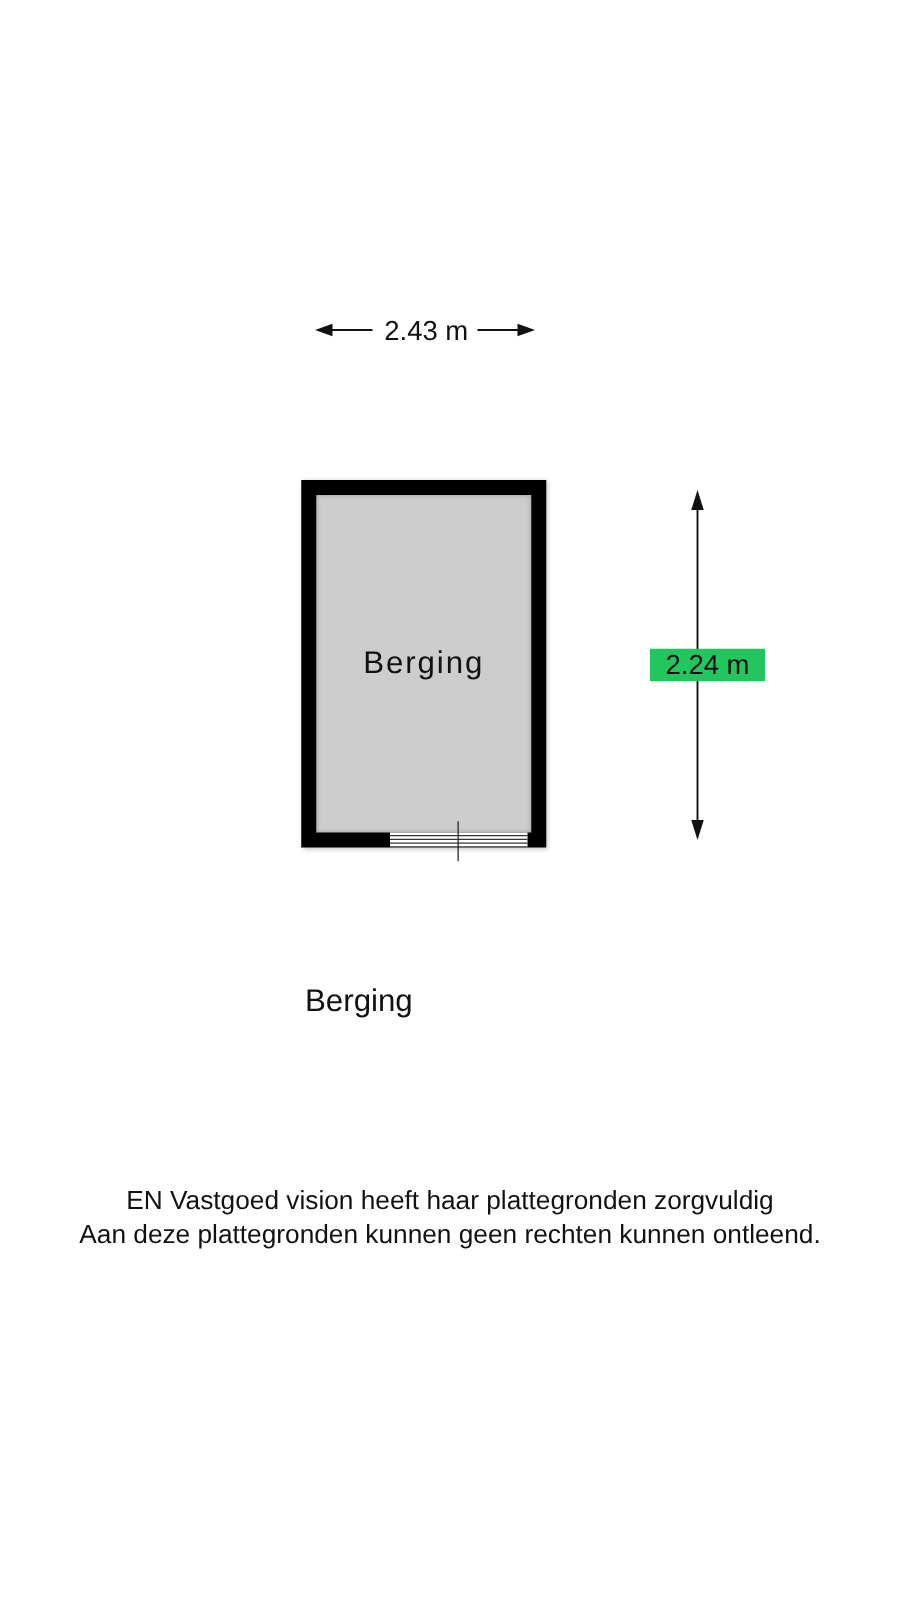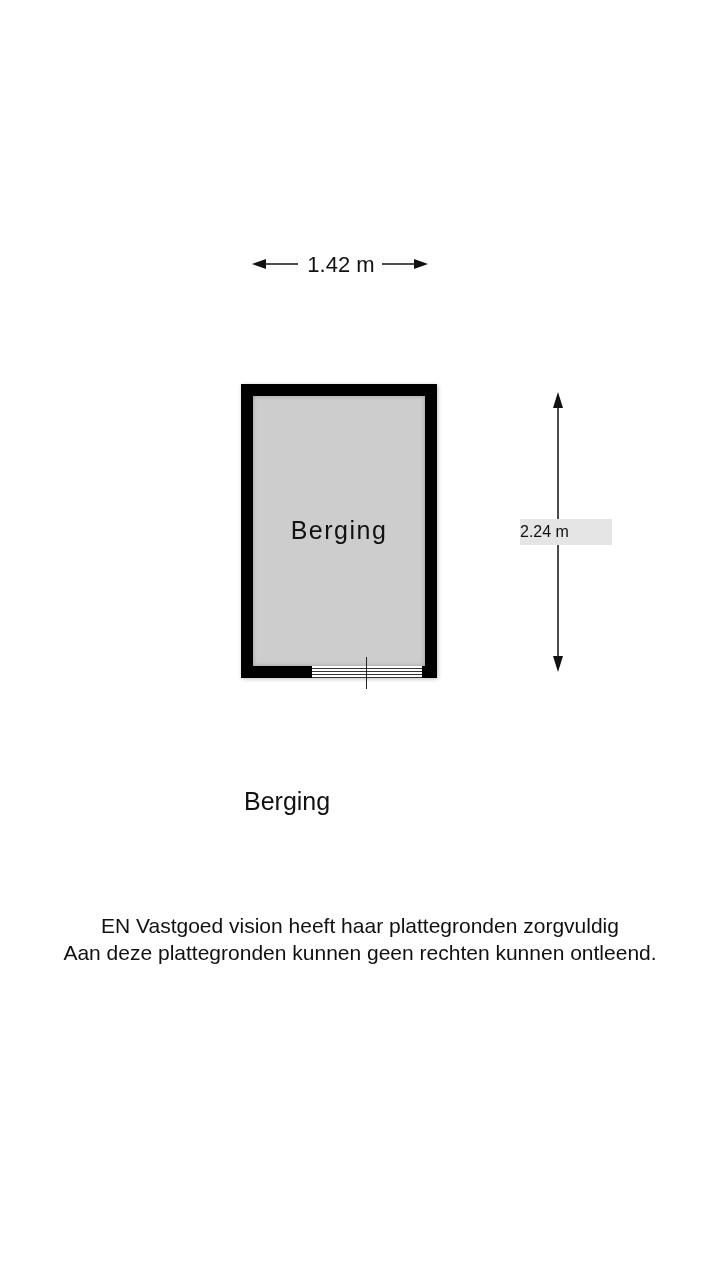--- a/index.html
+++ b/index.html
@@ -1,43 +1,43 @@
 <!DOCTYPE html>
 <html><head>
   <meta charset="utf-8">
   <style>
     html, body { margin: 0; padding: 0; background: #ffffff; }
     body { width: 720px; height: 1280px; position: relative; overflow: hidden; font-family: "Liberation Sans", sans-serif; color: #111; }
     .abs { position: absolute; }
     .dim-h { left: 252px; top: 250px; width: 176px; height: 30px; }
     .dim-h .label { position: absolute; left: 50px; top: 2px; width: 78px; text-align: center; font-size: 22px; line-height: 26px; }
     .dim-v { left: 540px; top: 392px; width: 80px; height: 280px; }
-    .dim-v .label { position: absolute; left: -20px; top: 127px; width: 92px; font-size: 16px; line-height: 26px; background: #e5e5e5; }
+    .dim-v .label { position: absolute; left: -20px; top: 127px; width: 92px; text-align: center; font-size: 22px; line-height: 26px; background: #22c55e; }
     .room { left: 241px; top: 384px; width: 196px; height: 294px; }
     .wall-outer { position: absolute; inset: 0; background: #000; box-shadow: 1px 1px 4px rgba(0,0,0,0.25); }
     .floor { position: absolute; left: 12px; top: 12px; width: 172px; height: 270px; background: #cdcdcd; box-shadow: inset 0 0 4px rgba(0,0,0,0.25); }
     .room-label { position: absolute; left: 0; top: 131px; width: 196px; text-align: center; font-size: 25px; letter-spacing: 1.5px; line-height: 30px; }
     .window { position: absolute; left: 71px; top: 282px; width: 110px; height: 12px; background: #fff; }
     .window .line { position: absolute; left: 0; width: 110px; height: 1px; background: #333; }
     .window-tick { position: absolute; left: 125px; top: 273px; width: 1px; height: 32px; background: #222; }
     .plan-title { left: 244px; top: 786px; font-size: 25px; line-height: 30px; }
-    .disclaimer { left: 0; top: 912px; width: 720px; text-align: center; font-size: 21px; line-height: 27px; }
+    .disclaimer { left: 0; top: 947px; width: 720px; text-align: center; font-size: 21px; line-height: 27px; }
     .disclaimer div { white-space: nowrap; }
   </style>
 </head>
 <body>
 
 <div class="abs dim-h">
   <svg width="176" height="30" style="position:absolute;left:0;top:0">
     <line x1="4" y1="14" x2="46" y2="14" stroke="#111" stroke-width="1.5"></line>
     <polygon points="0,14 14,9 14,19" fill="#111"></polygon>
     <line x1="130" y1="14" x2="172" y2="14" stroke="#111" stroke-width="1.5"></line>
     <polygon points="176,14 162,9 162,19" fill="#111"></polygon>
   </svg>
-  <div class="label">1.42 m</div>
+  <div class="label">2.43 m</div>
 </div>
 
 <div class="abs dim-v">
   <svg width="40" height="280" style="position:absolute;left:0;top:0">
     <line x1="18" y1="6" x2="18" y2="274" stroke="#111" stroke-width="1.5"></line>
     <polygon points="18,0 13,16 23,16" fill="#111"></polygon>
     <polygon points="18,280 13,264 23,264" fill="#111"></polygon>
   </svg>
   <div class="label">2.24 m</div>
 </div>

